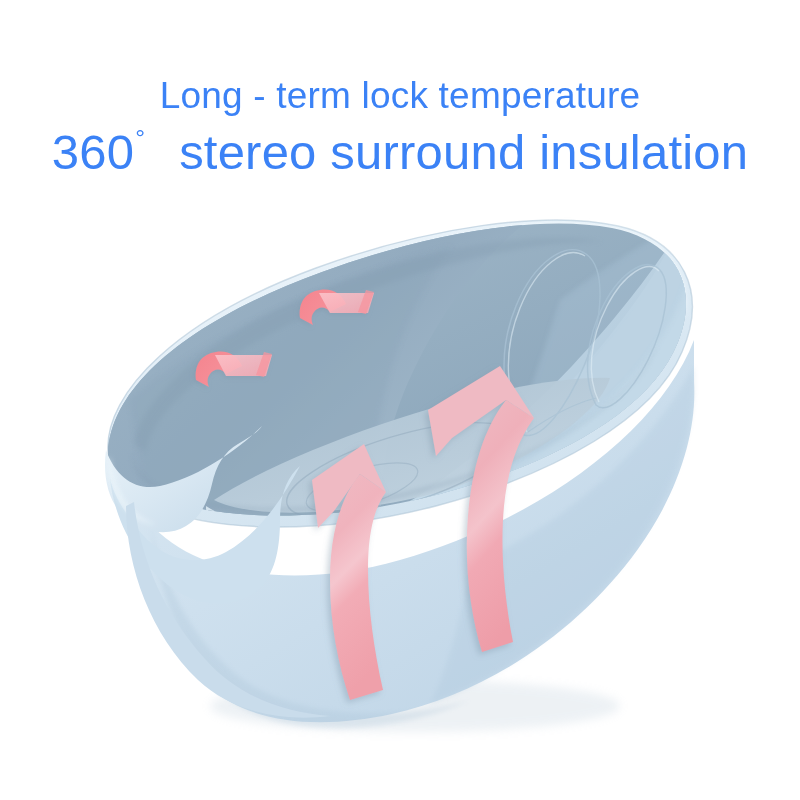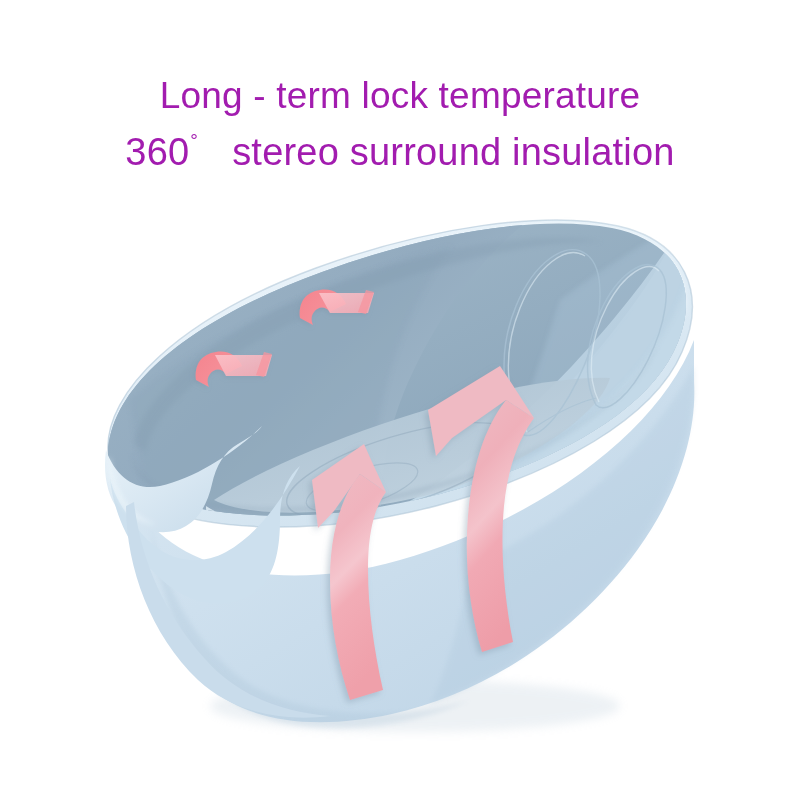--- a/index.html
+++ b/index.html
@@ -29,24 +29,24 @@
     color: #1a1a1a;
     -webkit-font-smoothing: antialiased;
   }
   .headline-line {
     font-family: "Liberation Sans", sans-serif;
     font-weight: 400;
     font-size: 37px;
     line-height: 56px;
     letter-spacing: 0.2px;
     white-space: nowrap;
-    color: #a21caf;
+    color: #3b82f6;
   }
   .headline-line.line2 {
-    font-size: 38px;
+    font-size: 49px;
   }
   .deg-num {
     display: inline;
   }
   .deg-sym {
     font-size: 0.5em;
     vertical-align: 0.95em;
     line-height: 0;
     padding-left: 1px;
   }

